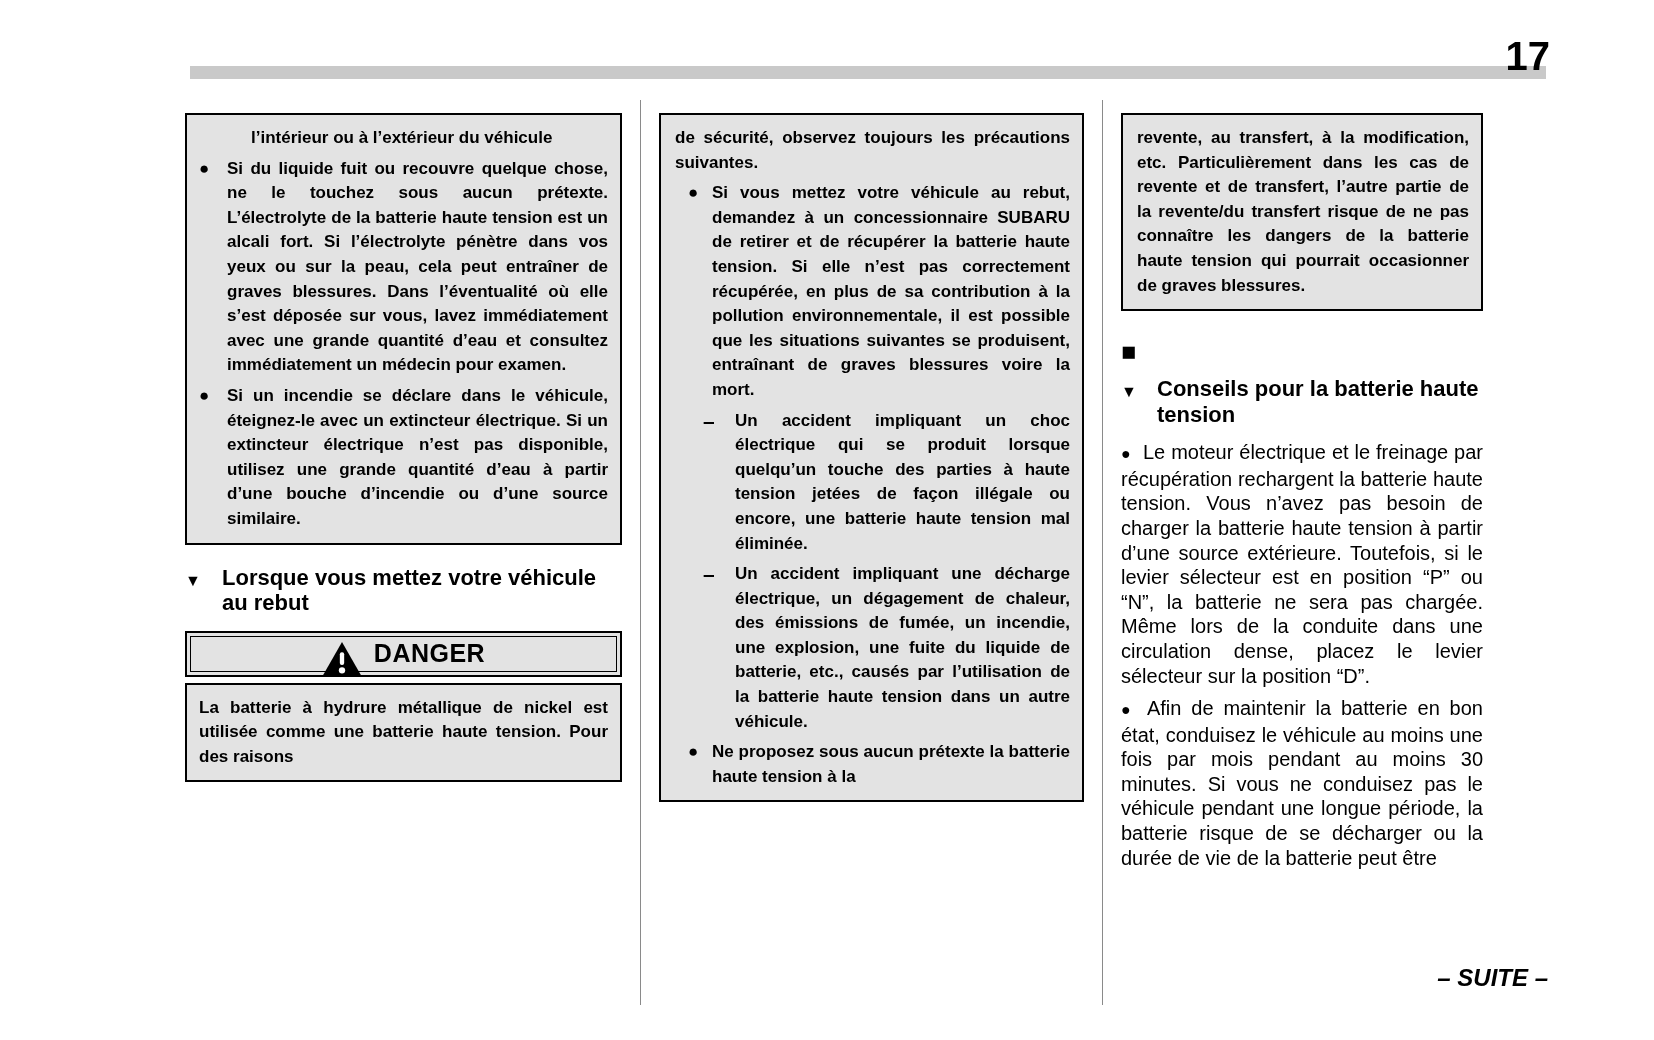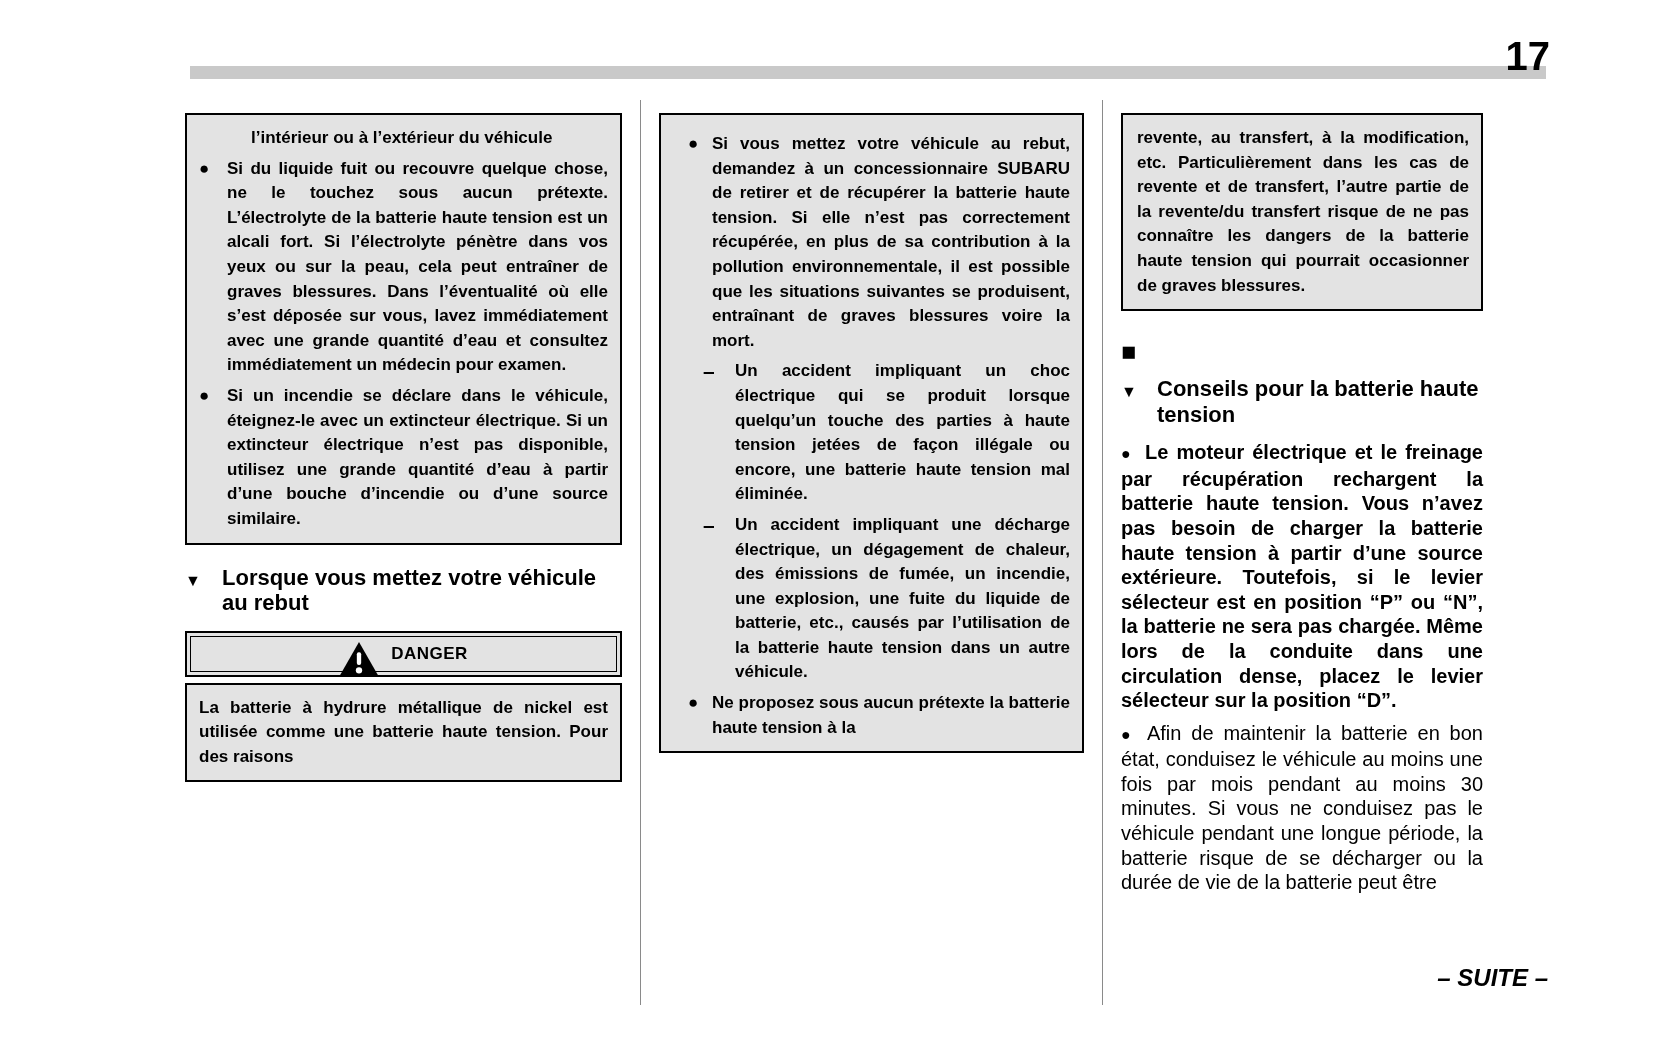--- a/index.html
+++ b/index.html
@@ -42,32 +42,32 @@
   .tri-heading { margin-top: 20px; font-size: 22px; font-weight: bold; line-height: 25px; display: flex; }
   .tri-heading .tri { flex: 0 0 37px; width: 37px; font-size: 16px; padding-top: 3px; }
 
   
   .danger-banner {
     margin-top: 16px; height: 46px;
     background: #e3e3e3; border: 2px solid #000;
     box-shadow: inset 0 0 0 3px #e3e3e3, inset 0 0 0 4px #000;
     display: flex; align-items: center; justify-content: center; gap: 12px;
   }
-  .danger-banner .label { font-size: 17px; font-weight: bold; letter-spacing: 0.5px; }
+  .danger-banner .label { font-size: 25px; font-weight: bold; letter-spacing: 0.5px; }
   .warn-icon { position: relative; top: 6px; }
   .warn-icon svg { display: block; }
   .danger-body { margin-top: 6px; }
 
   
   .sq-heading { margin-top: 26px; font-size: 28px; font-weight: bold; display: flex; align-items: center; gap: 15px; }
   .sq-heading .sq { font-size: 25px; line-height: 1; position: relative; top: 2px; }
   .sub-heading { margin-top: 14px; font-size: 22px; font-weight: bold; line-height: 26px; display: flex; }
   .sub-heading .tri { flex: 0 0 36px; width: 36px; font-size: 16px; padding-top: 3px; }
   .body-para { margin-top: 8px; font-size: 20px; line-height: 24.6px; text-align: justify; font-weight: normal; }
-  .body-para.first { margin-top: 12px; font-weight: bold; }
+  .body-para.first { margin-top: 12px; }
   .body-para .ib { font-size: 16px; padding-right: 12px; }
 
   
   .suite { position: absolute; top: 964px; right: 106px; font-size: 24px; font-weight: bold; font-style: italic; }
 </style>
 </head>
 <body>
 
 <div class="page">
 
@@ -107,20 +107,21 @@
 
       <div class="gray-box danger-body">
         <p>La batterie à hydrure métallique de nickel est utilisée comme une batterie haute tension. Pour des raisons</p>
       </div>
     </section>
 
     <div class="vsep"></div>
 
     <section class="col-mid">
       <div class="gray-box">
+        <p class="cont-indent">de sécurité, observez toujours les précautions suivantes.</p>
         <div class="bullet-row">
           <span class="marker">●</span>
           <p class="btext">Si vous mettez votre véhicule au rebut, demandez à un concessionnaire SUBARU de retirer et de récupérer la batterie haute tension. Si elle n’est pas correctement récupérée, en plus de sa contribution à la pollution environnementale, il est possible que les situations suivantes se produisent, entraînant de graves blessures voire la mort.</p>
         </div>
         <div class="sub-row">
           <span class="marker">–</span>
           <p class="btext">Un accident impliquant un choc électrique qui se produit lorsque quelqu’un touche des parties à haute tension jetées de façon illégale ou encore, une batterie haute tension mal éliminée.</p>
         </div>
         <div class="sub-row">
           <span class="marker">–</span>

